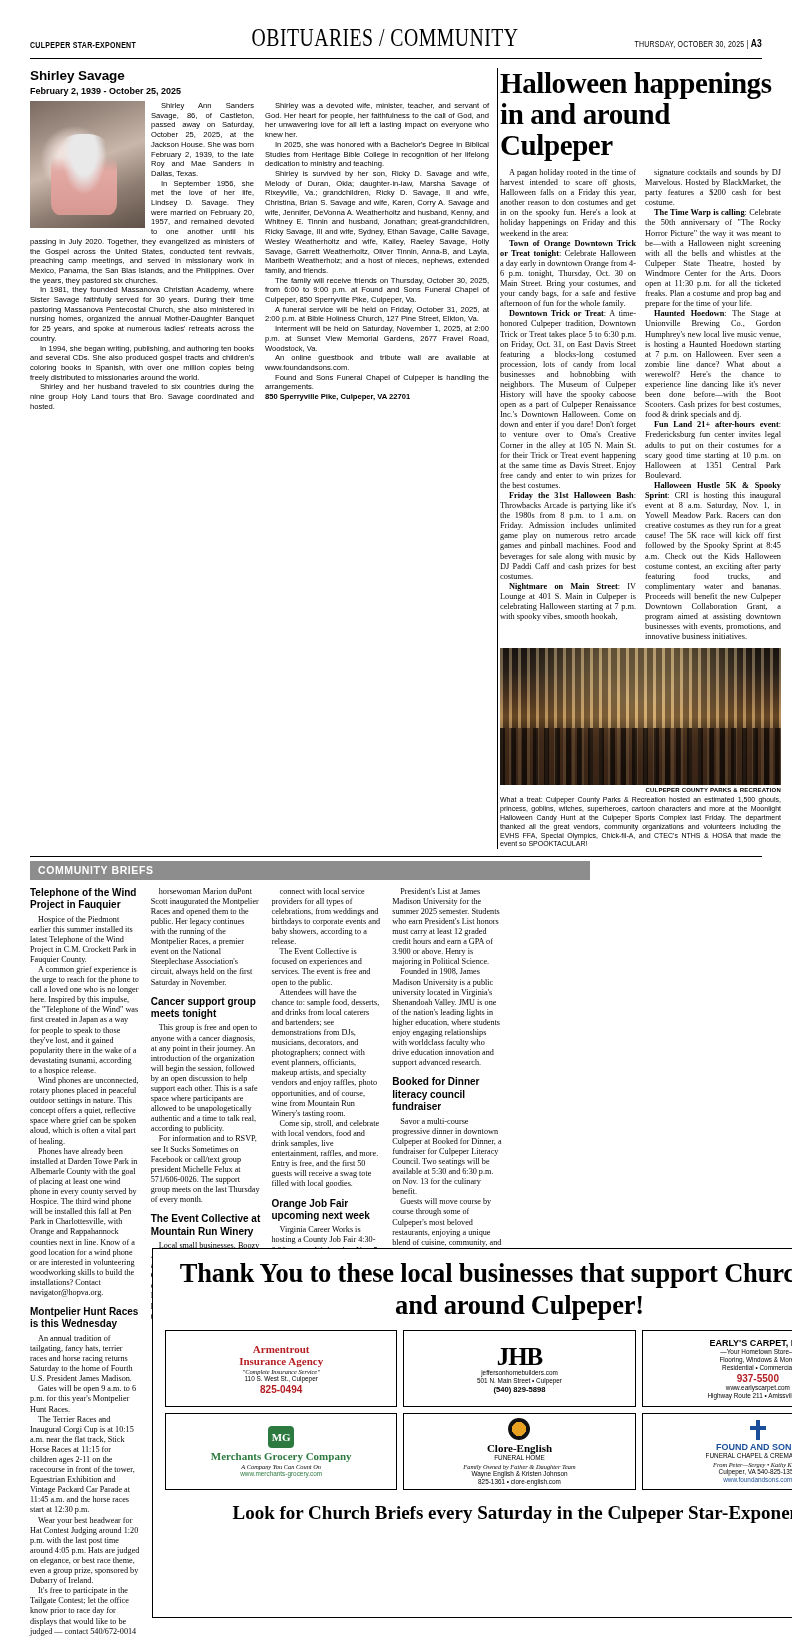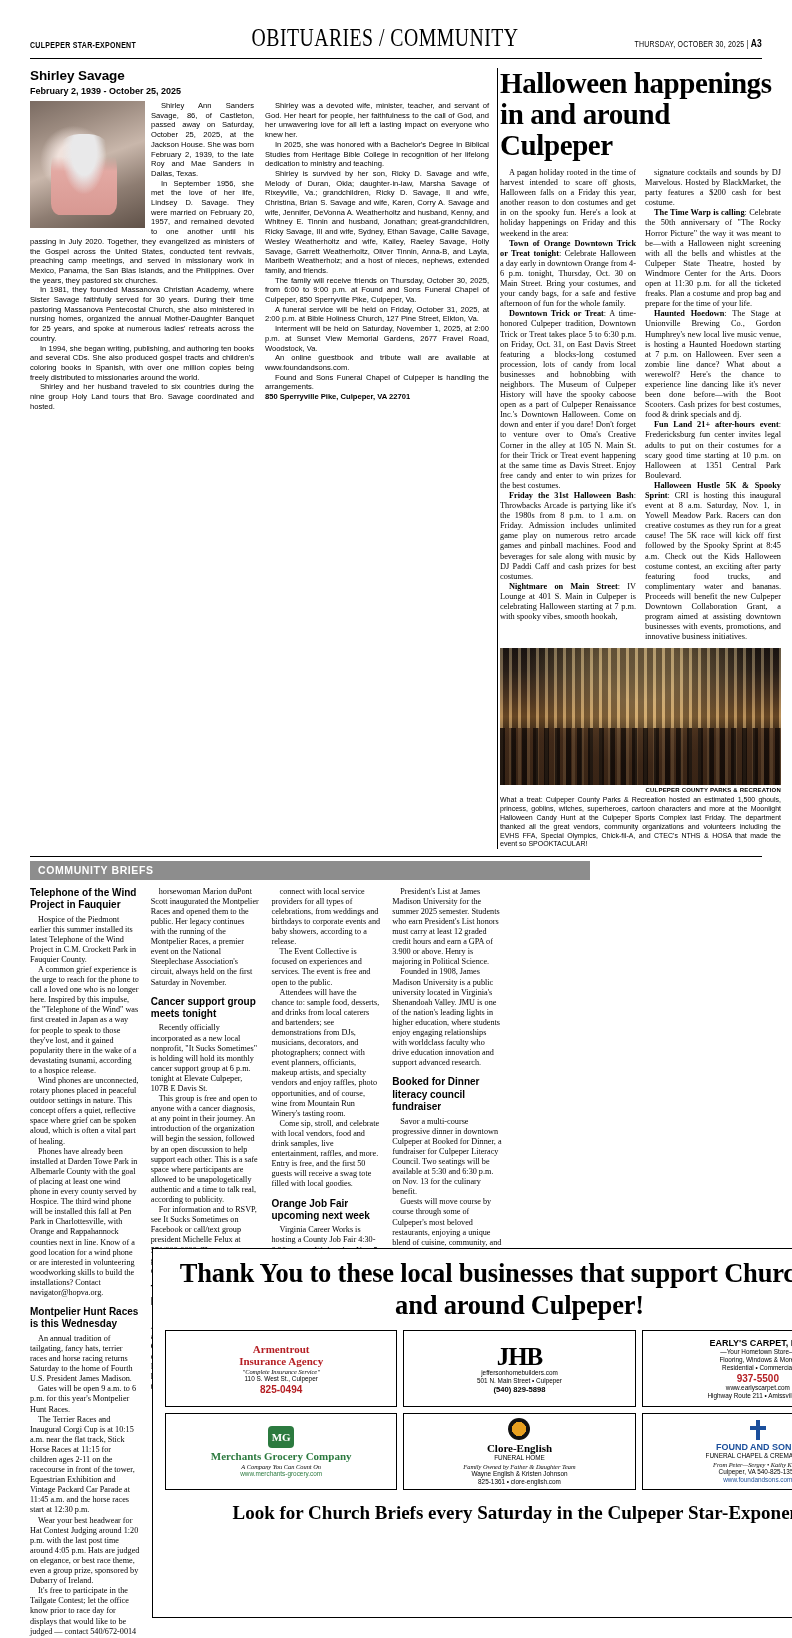--- a/index.html
+++ b/index.html
@@ -205,21 +205,20 @@
         <h3 class="bh sp">Montpelier Hunt Races is this Wednesday</h3>
         <p class="bp">An annual tradition of tailgating, fancy hats, terrier races and horse racing returns Saturday to the home of Fourth U.S. President James Madison.</p>
         <p class="bp">Gates will be open 9 a.m. to 6 p.m. for this year's Montpelier Hunt Races.</p>
         <p class="bp">The Terrier Races and Inaugural Corgi Cup is at 10:15 a.m. near the flat track, Stick Horse Races at 11:15 for children ages 2-11 on the racecourse in front of the tower, Equestrian Exhibition and Vintage Packard Car Parade at 11:45 a.m. and the horse races start at 12:30 p.m.</p>
         <p class="bp">Wear your best headwear for Hat Contest Judging around 1:20 p.m. with the last post time around 4:05 p.m. Hats are judged on elegance, or best race theme, even a group prize, sponsored by Dubarry of Ireland.</p>
         <p class="bp">It's free to participate in the Tailgate Contest; let the office know prior to race day for displays that would like to be judged — contact 540/672-0014 or info@montpelierraces.org. Great prizes and lots of fun! Details are on the Race Day Information page and Facebook.</p>
       </div>
     <div class="bcol">
         <p class="bp">horsewoman Marion duPont Scott inaugurated the Montpelier Races and opened them to the public. Her legacy continues with the running of the Montpelier Races, a premier event on the National Steeplechase Association's circuit, always held on the first Saturday in November.</p>
         <h3 class="bh sp">Cancer support group meets tonight</h3>
-        <p class="bp">Recently officially incorporated as a new local nonprofit, "It Sucks Sometimes" is holding will hold its monthly cancer support group at 6 p.m. tonight at Elevate Culpeper, 107B E Davis St.</p>
         <p class="bp">This group is free and open to anyone with a cancer diagnosis, at any point in their journey. An introduction of the organization will begin the session, followed by an open discussion to help support each other. This is a safe space where participants are allowed to be unapologetically authentic and a time to talk real, according to publicity.</p>
         <p class="bp">For information and to RSVP, see It Sucks Sometimes on Facebook or call/text group president Michelle Felux at 571/606-0026. The support group meets on the last Thursday of every month.</p>
         <h3 class="bh sp">The Event Collective at Mountain Run Winery</h3>
         <p class="bp">Local small businesses, Boozy Aloha and Greene Tea Events, are co-hosting The Event Collective from noon to 3 p.m. on Sunday, Nov. 9 at Mountain Run Winery. This is a first-of-its-kind vendor showcase designed to help the public</p>
       </div>
     <div class="bcol">
         <p class="bp">connect with local service providers for all types of celebrations, from weddings and birthdays to corporate events and baby showers, according to a release.</p>
         <p class="bp">The Event Collective is focused on experiences and services. The event is free and open to the public.</p>
         <p class="bp">Attendees will have the chance to: sample food, desserts, and drinks from local caterers and bartenders; see demonstrations from DJs, musicians, decorators, and photographers; connect with event planners, officiants, makeup artists, and specialty vendors and enjoy raffles, photo opportunities, and of course, wine from Mountain Run Winery's tasting room.</p>
         <p class="bp">Come sip, stroll, and celebrate with local vendors, food and drink samples, live entertainment, raffles, and more. Entry is free, and the first 50 guests will receive a swag tote filled with local goodies.</p>

